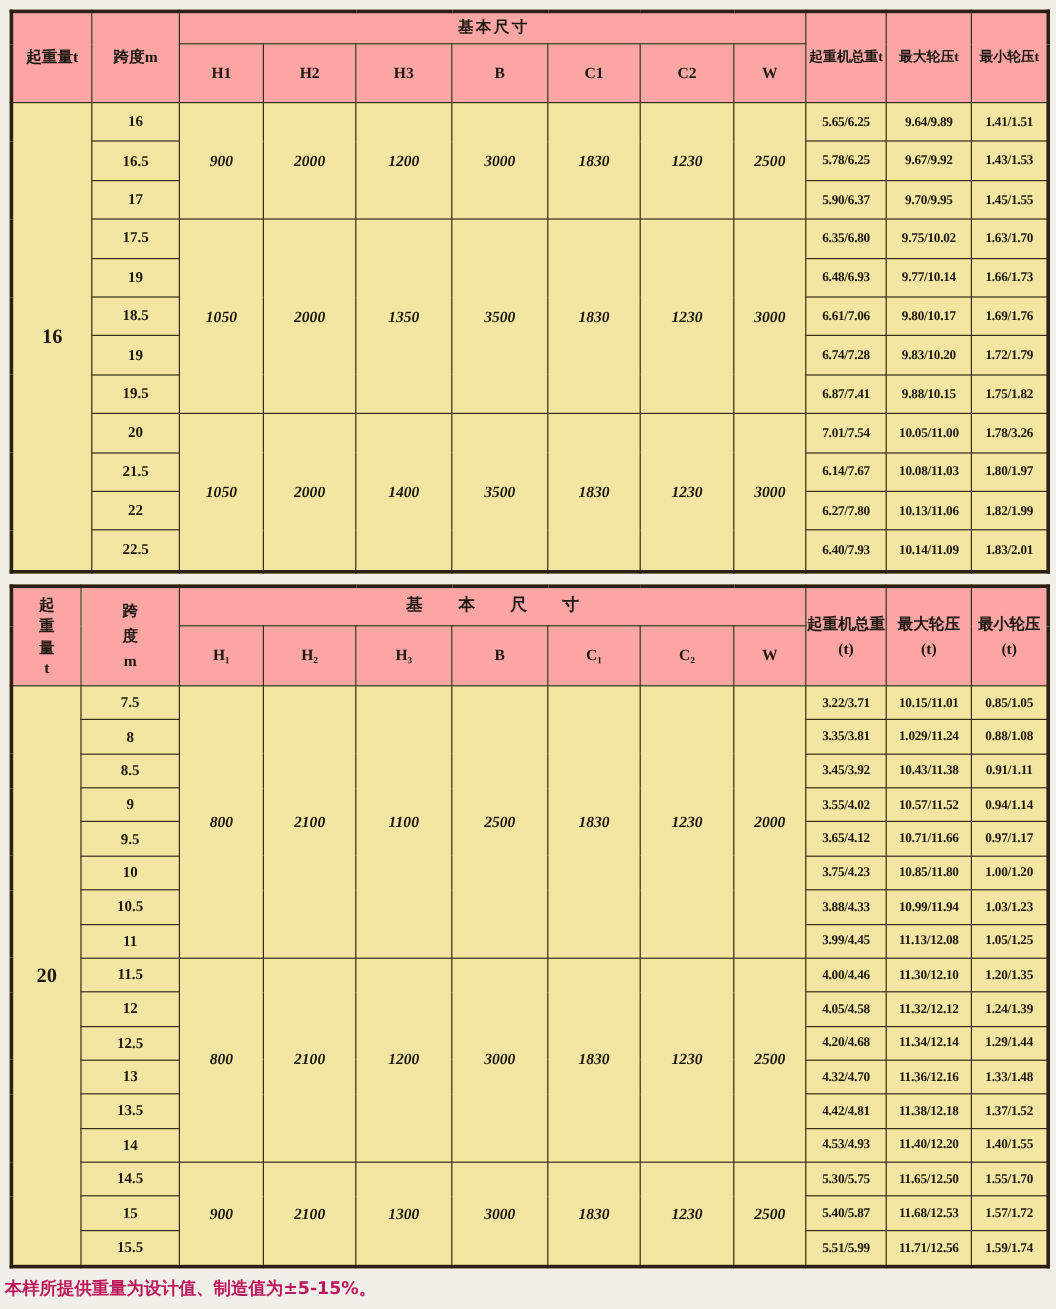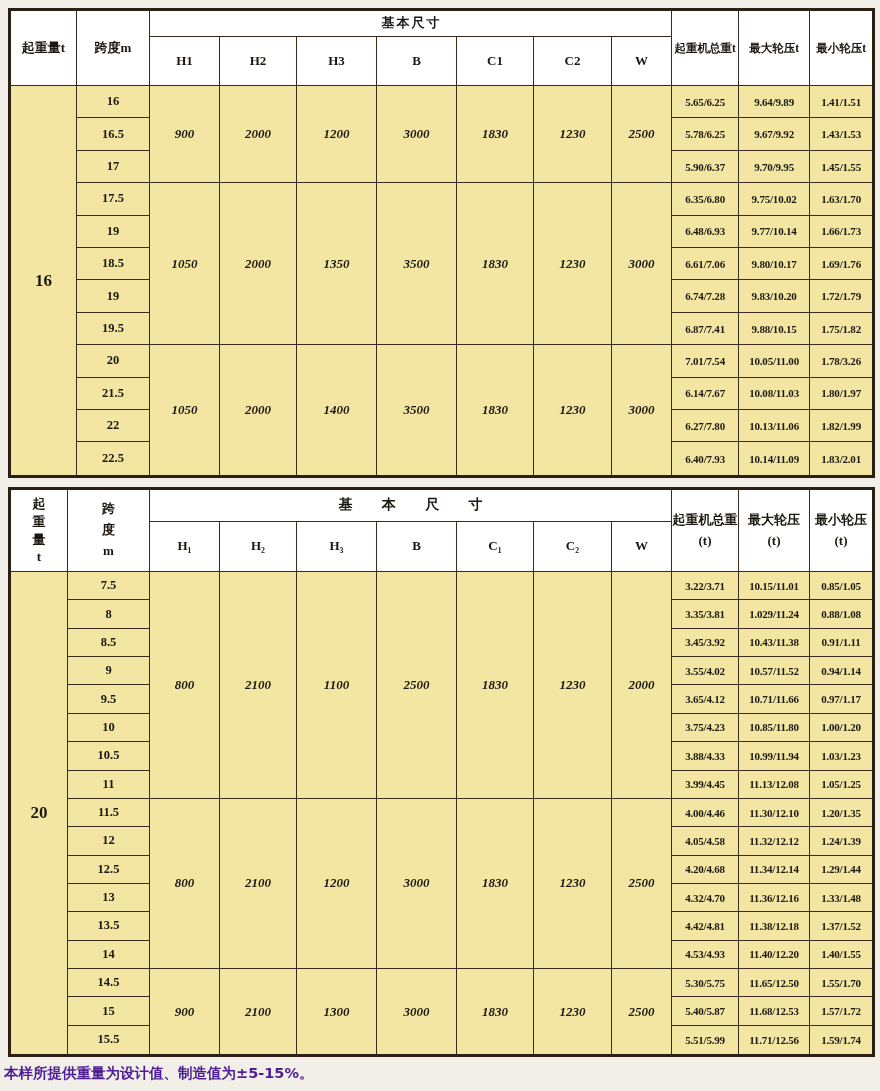--- a/index.html
+++ b/index.html
@@ -23,21 +23,21 @@
   .tbl-1{margin-top:9px;height:570px;}
 
   .tbl th,.tbl td{
     border:1.5px solid #382b1b;
     text-align:center;
     vertical-align:middle;
     padding:0;
     overflow:hidden;
   }
   .tbl th{
-    background:#ffffff;
+    background:#fca5a5;
     font-weight:bold;
     font-size:13px;
     white-space:pre-line;
     line-height:1.45;
   }
   .tbl td{
     background:#f3e6a3;
     font-weight:bold;
   }
 
@@ -59,21 +59,21 @@
   .capacity-cell{font-size:17px;}
   .span-cell{font-size:12.5px;}
   .dim-value-cell{font-size:13px;font-style:italic;}
   .frac-cell{font-size:11px;letter-spacing:-0.2px;}
 
   .footer-note{
     margin:7px 0 0 4px;
     font-family:"DejaVu Sans","Liberation Sans",sans-serif;
     font-weight:600;
     font-size:14.5px;
-    color:#4c1d95;
+    color:#be185d;
   }
 </style>
 </head>
 <body>
 
 <div class="page">
   <table class="tbl tbl-0">
       <colgroup>
         <col style="width: 67px;">
         <col style="width: 73px;">

